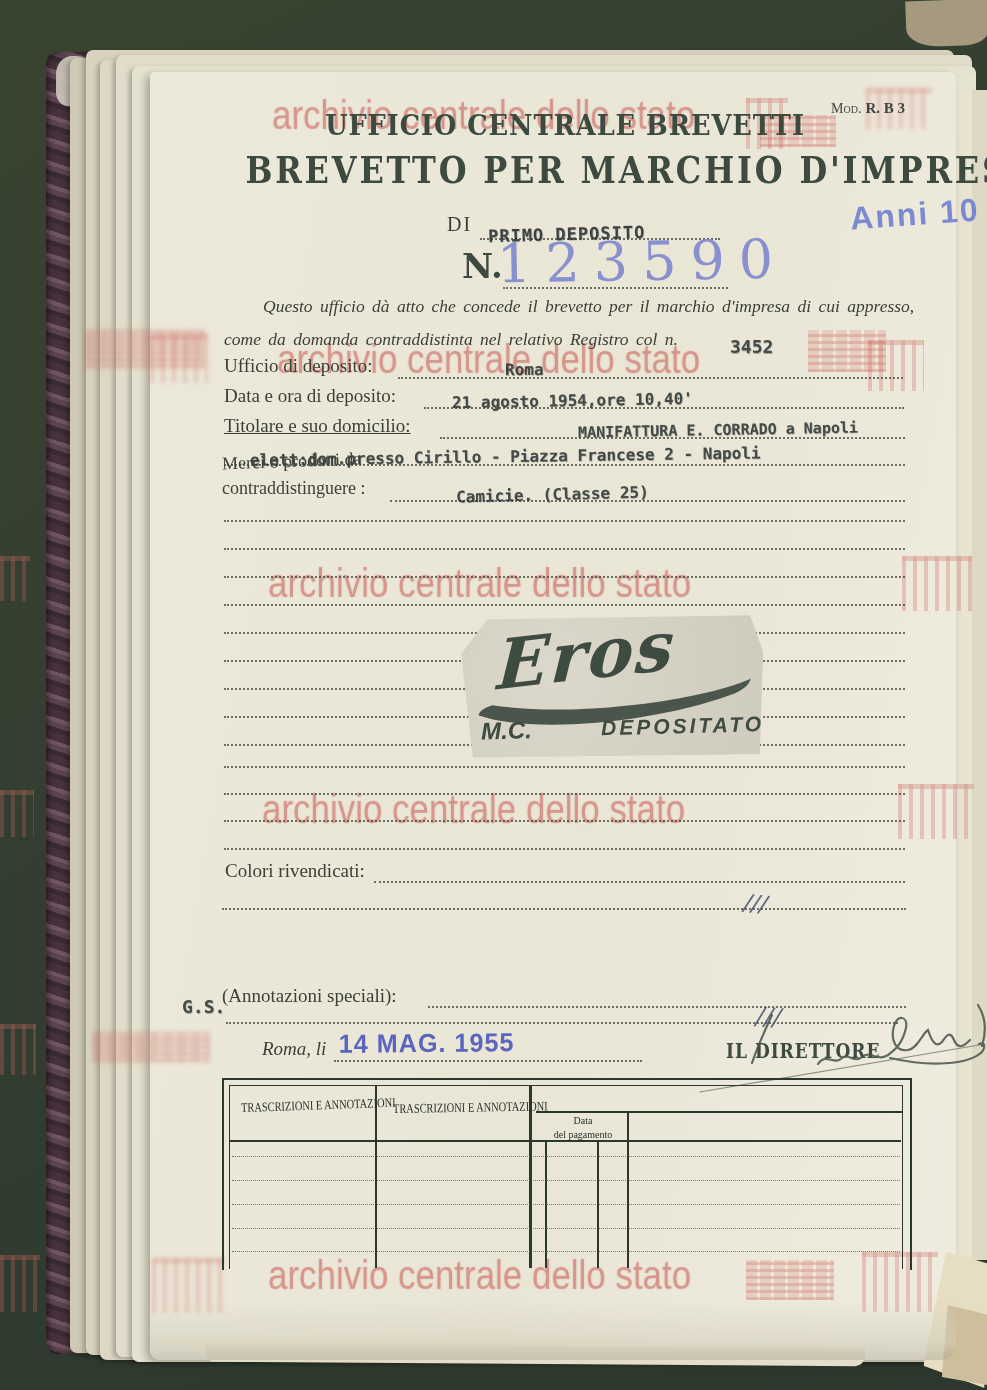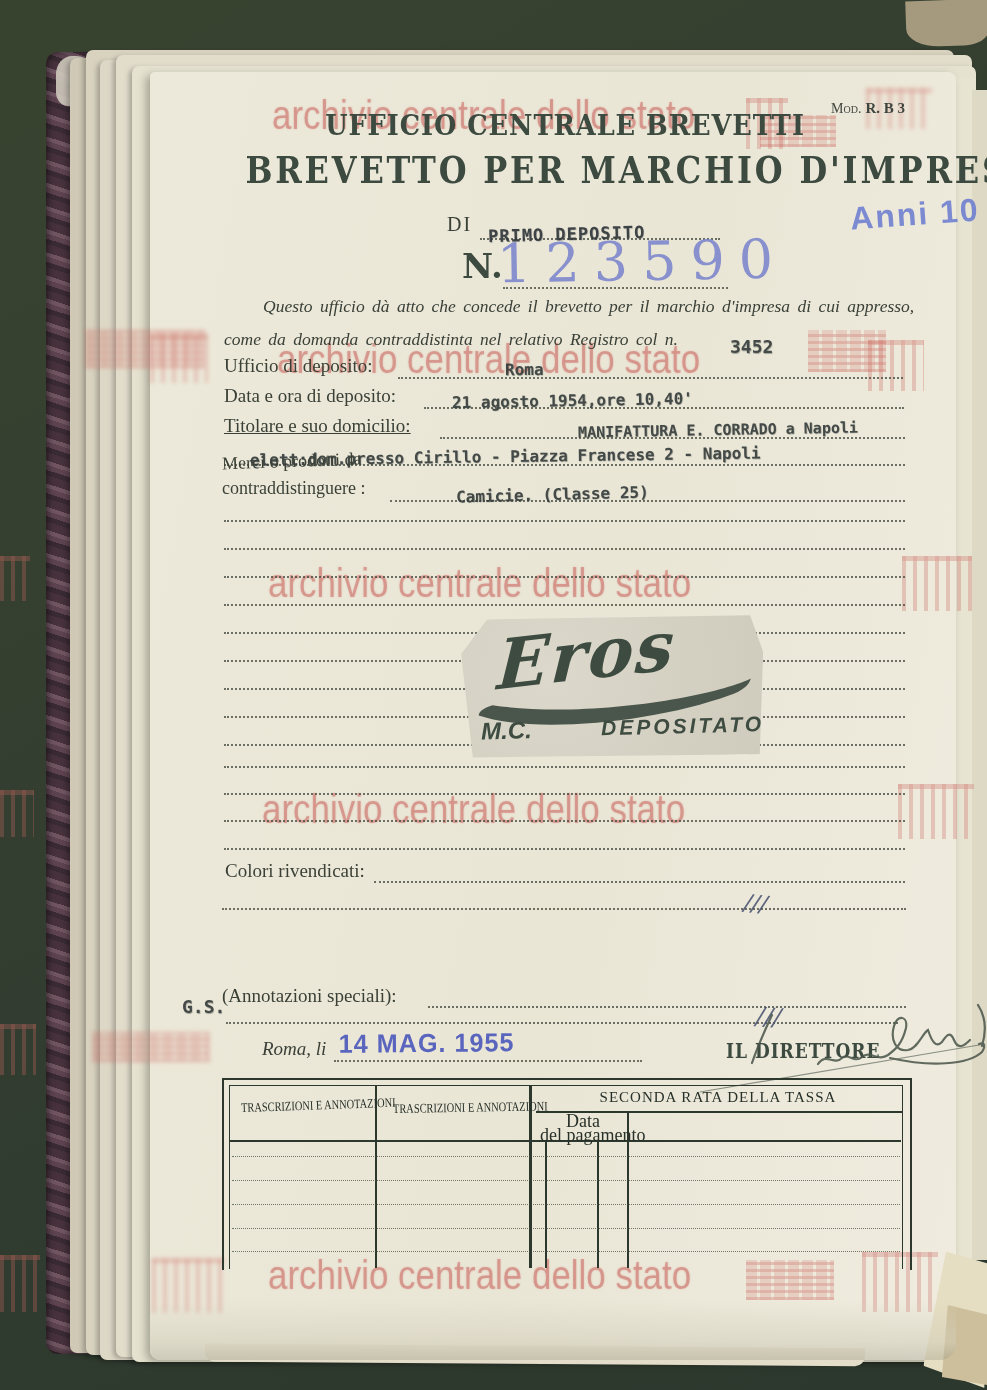--- a/index.html
+++ b/index.html
@@ -186,22 +186,21 @@
   <div class="abs tline" style="left:375px;top:1085px;width:2px;height:183px;"></div>
   <div class="abs tline" style="left:529px;top:1085px;width:2.5px;height:183px;"></div>
   <div class="abs tline" style="left:536px;top:1111px;width:366px;height:1.5px;"></div>
   <div class="abs tline" style="left:627px;top:1112px;width:1.5px;height:156px;"></div>
   <div class="abs tline" style="left:229px;top:1140px;width:672px;height:2px;"></div>
   <div class="abs tline" style="left:545px;top:1141px;width:1.5px;height:127px;"></div>
   <div class="abs tline" style="left:597px;top:1141px;width:1.5px;height:127px;"></div>
 
   <div class="abs thead" style="left:226px;top:1098px;width:150px;font-size:13px;transform:rotate(-2deg) scaleX(.8);">TRASCRIZIONI E ANNOTAZIONI</div>
   <div class="abs thead" style="left:378px;top:1100px;width:150px;font-size:13px;transform:rotate(-1deg) scaleX(.8);">TRASCRIZIONI E ANNOTAZIONI</div>
-  <div class="abs thead" style="left:534px;top:1089px;width:368px;font-size:15px;letter-spacing:1px;">SECONDA RATA DELLA TASSA</div>
-  <div class="abs thead" style="left:540px;top:1114px;width:86px;font-size:18px;line-height:14px;">
+  <div class="abs thead" style="left:540px;top:1114px;width:86px;font-size:10px;line-height:14px;">
     <div>Data</div>
     <div>del pagamento</div>
   </div>
 
   <div class="abs dotf" style="left:232px;top:1156px;width:668px;"></div>
   <div class="abs dotf" style="left:232px;top:1180px;width:668px;"></div>
   <div class="abs dotf" style="left:232px;top:1204px;width:668px;"></div>
   <div class="abs dotf" style="left:232px;top:1228px;width:668px;"></div>
   <div class="abs dotf" style="left:232px;top:1251px;width:668px;"></div>
 

